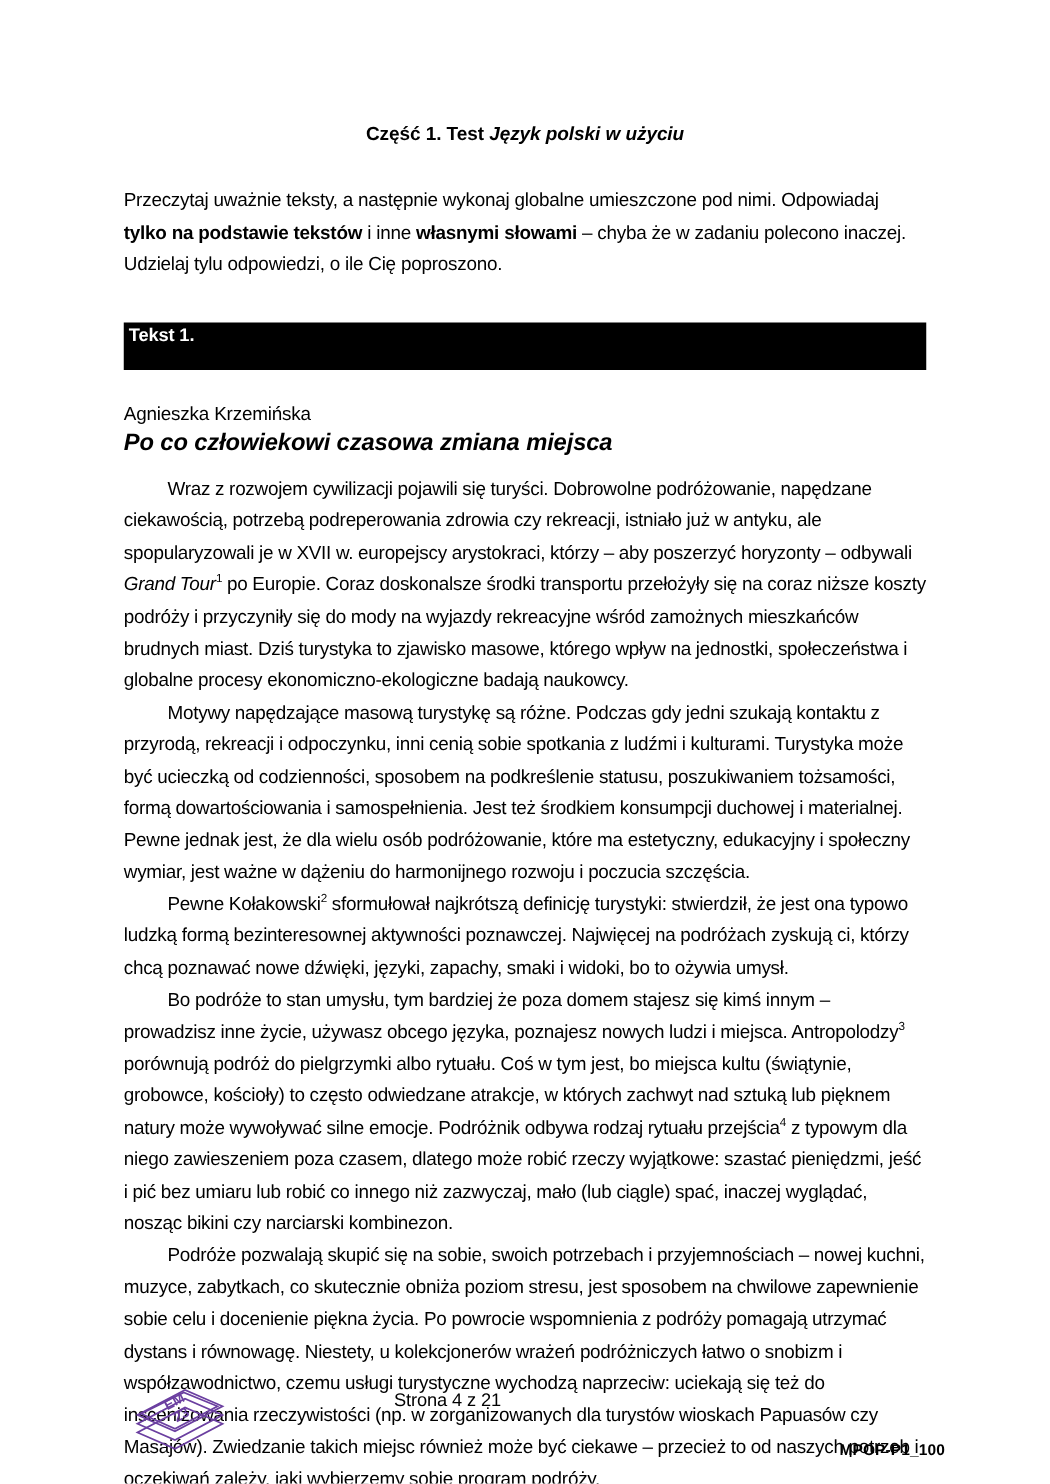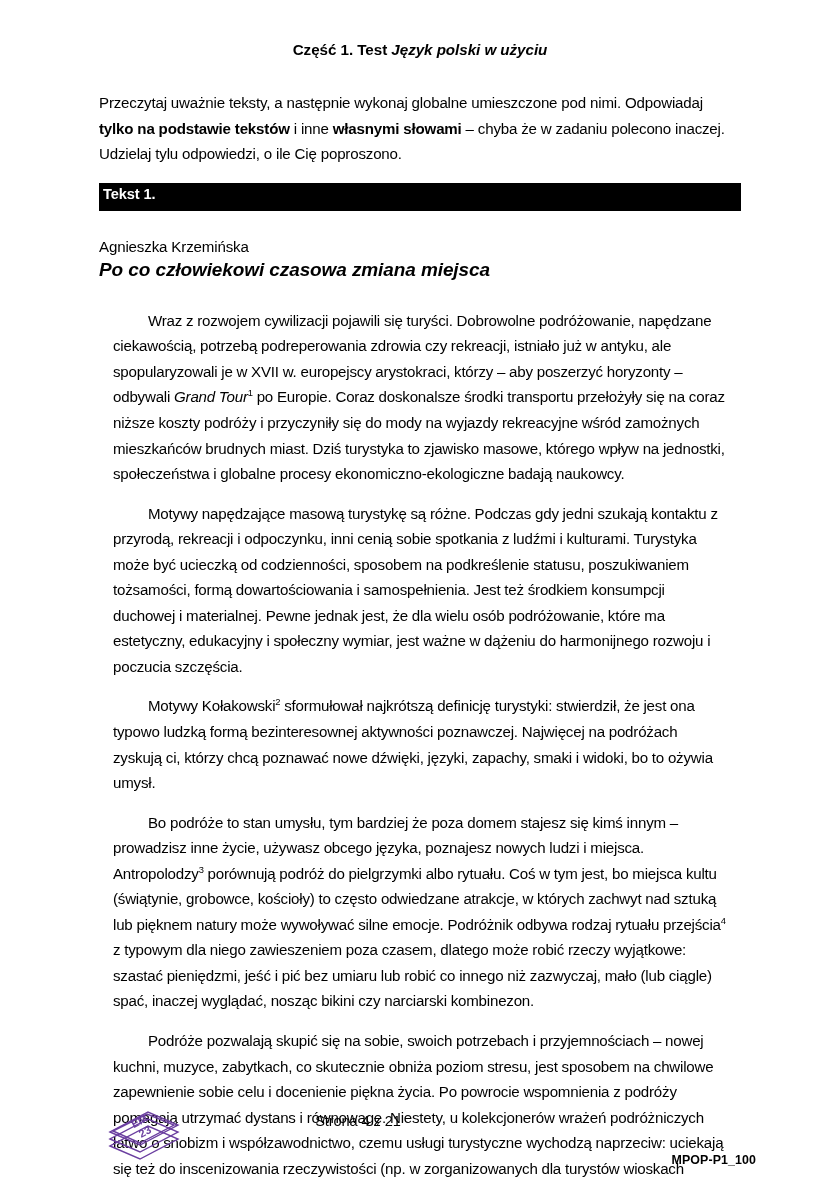--- a/index.html
+++ b/index.html
@@ -24,21 +24,21 @@
   .content {
     position: absolute;
     left: 99px;
     top: 0;
     width: 642px;
   }
 
   
   .doc-title {
     margin: 0;
-    padding-top: 40px;
+    padding-top: 98px;
     text-align: center;
     font-size: 15.2px;
     font-weight: bold;
     line-height: 1.25;
     letter-spacing: -0.05px;
   }
   .doc-title .it {
     font-style: italic;
   }
 
@@ -49,22 +49,22 @@
     font-size: 15.1px;
     line-height: 25.6px;
     text-align: left;
     letter-spacing: -0.18px;
   }
   .intro b { font-weight: bold; }
 
   
   .section-bar {
     position: relative;
-    margin-top: 16px;
-    height: 28px;
+    margin-top: 33px;
+    height: 38px;
     background: #000000;
     width: 642px;
   }
   .section-bar .label {
     position: absolute;
     left: 4px;
     top: 1px;
     color: #ffffff;
     font-size: 14.6px;
     font-weight: bold;
@@ -87,21 +87,21 @@
     font-weight: bold;
     font-style: italic;
     letter-spacing: -0.1px;
   }
 
   
   .body-text {
     padding-top: 12px;
   }
   .body-text p {
-    margin: 14px;
+    margin: 0;
     font-size: 15.1px;
     line-height: 25.55px;
     text-indent: 35px;
     text-align: left;
     letter-spacing: -0.2px;
     word-spacing: -0.1px;
   }
   .body-text p .it { font-style: italic; }
   sup {
     font-size: 0.62em;
@@ -159,21 +159,21 @@
 
     <p class="byline">Agnieszka Krzemińska</p>
     <p class="work-title">Po co człowiekowi czasowa zmiana miejsca</p>
 
     <div class="body-text">
 
       <p><span>Wraz z rozwojem cywilizacji pojawili się turyści. Dobrowolne podróżowanie, napędzane ciekawością, potrzebą podreperowania zdrowia czy rekreacji, istniało już w antyku, ale spopularyzowali je w XVII w. europejscy arystokraci, którzy – aby poszerzyć horyzonty – odbywali </span><span class="it">Grand Tour</span><sup>1</sup><span> po Europie. Coraz doskonalsze środki transportu przełożyły się na coraz niższe koszty podróży i przyczyniły się do mody na wyjazdy rekreacyjne wśród zamożnych mieszkańców brudnych miast. Dziś turystyka to zjawisko masowe, którego wpływ na jednostki, społeczeństwa i globalne procesy ekonomiczno-ekologiczne badają naukowcy.</span></p>
 
       <p>Motywy napędzające masową turystykę są różne. Podczas gdy jedni szukają kontaktu z przyrodą, rekreacji i odpoczynku, inni cenią sobie spotkania z ludźmi i kulturami. Turystyka może być ucieczką od codzienności, sposobem na podkreślenie statusu, poszukiwaniem tożsamości, formą dowartościowania i samospełnienia. Jest też środkiem konsumpcji duchowej i materialnej. Pewne jednak jest, że dla wielu osób podróżowanie, które ma estetyczny, edukacyjny i społeczny wymiar, jest ważne w dążeniu do harmonijnego rozwoju i poczucia szczęścia.</p>
 
-      <p><span>Motywy Kołakowski</span><sup>2</sup><span> sformułował najkrótszą definicję turystyki: stwierdził, że jest ona typowo ludzką formą bezinteresownej aktywności poznawczej. Najwięcej na podróżach zyskują ci, którzy chcą poznawać nowe dźwięki, języki, zapachy, smaki i widoki, bo to ożywia umysł.</span></p>
+      <p><span>Pewne Kołakowski</span><sup>2</sup><span> sformułował najkrótszą definicję turystyki: stwierdził, że jest ona typowo ludzką formą bezinteresownej aktywności poznawczej. Najwięcej na podróżach zyskują ci, którzy chcą poznawać nowe dźwięki, języki, zapachy, smaki i widoki, bo to ożywia umysł.</span></p>
 
       <p><span>Bo podróże to stan umysłu, tym bardziej że poza domem stajesz się kimś innym – prowadzisz inne życie, używasz obcego języka, poznajesz nowych ludzi i miejsca. Antropolodzy</span><sup>3</sup><span> porównują podróż do pielgrzymki albo rytuału. Coś w tym jest, bo miejsca kultu (świątynie, grobowce, kościoły) to często odwiedzane atrakcje, w których zachwyt nad sztuką lub pięknem natury może wywoływać silne emocje. Podróżnik odbywa rodzaj rytuału przejścia</span><sup>4</sup><span> z typowym dla niego zawieszeniem poza czasem, dlatego może robić rzeczy wyjątkowe: szastać pieniędzmi, jeść i pić bez umiaru lub robić co innego niż zazwyczaj, mało (lub ciągle) spać, inaczej wyglądać, nosząc bikini czy narciarski kombinezon.</span></p>
 
       <p>Podróże pozwalają skupić się na sobie, swoich potrzebach i przyjemnościach – nowej kuchni, muzyce, zabytkach, co skutecznie obniża poziom stresu, jest sposobem na chwilowe zapewnienie sobie celu i docenienie piękna życia. Po powrocie wspomnienia z podróży pomagają utrzymać dystans i równowagę. Niestety, u kolekcjonerów wrażeń podróżniczych łatwo o snobizm i współzawodnictwo, czemu usługi turystyczne wychodzą naprzeciw: uciekają się też do inscenizowania rzeczywistości (np. w zorganizowanych dla turystów wioskach Papuasów czy Masajów). Zwiedzanie takich miejsc również może być ciekawe – przecież to od naszych potrzeb i oczekiwań zależy, jaki wybierzemy sobie program podróży.</p>
 
       <p><span>Turystyfikacja</span><sup>5</sup><span> świata umożliwia jego bezpieczne zwiedzanie i daje zarobek ludziom z branży, ale jednocześnie wymaga przelotów samolotowych, gigantycznej infrastruktury</span></p>
 
     </div>
   </div>
 

